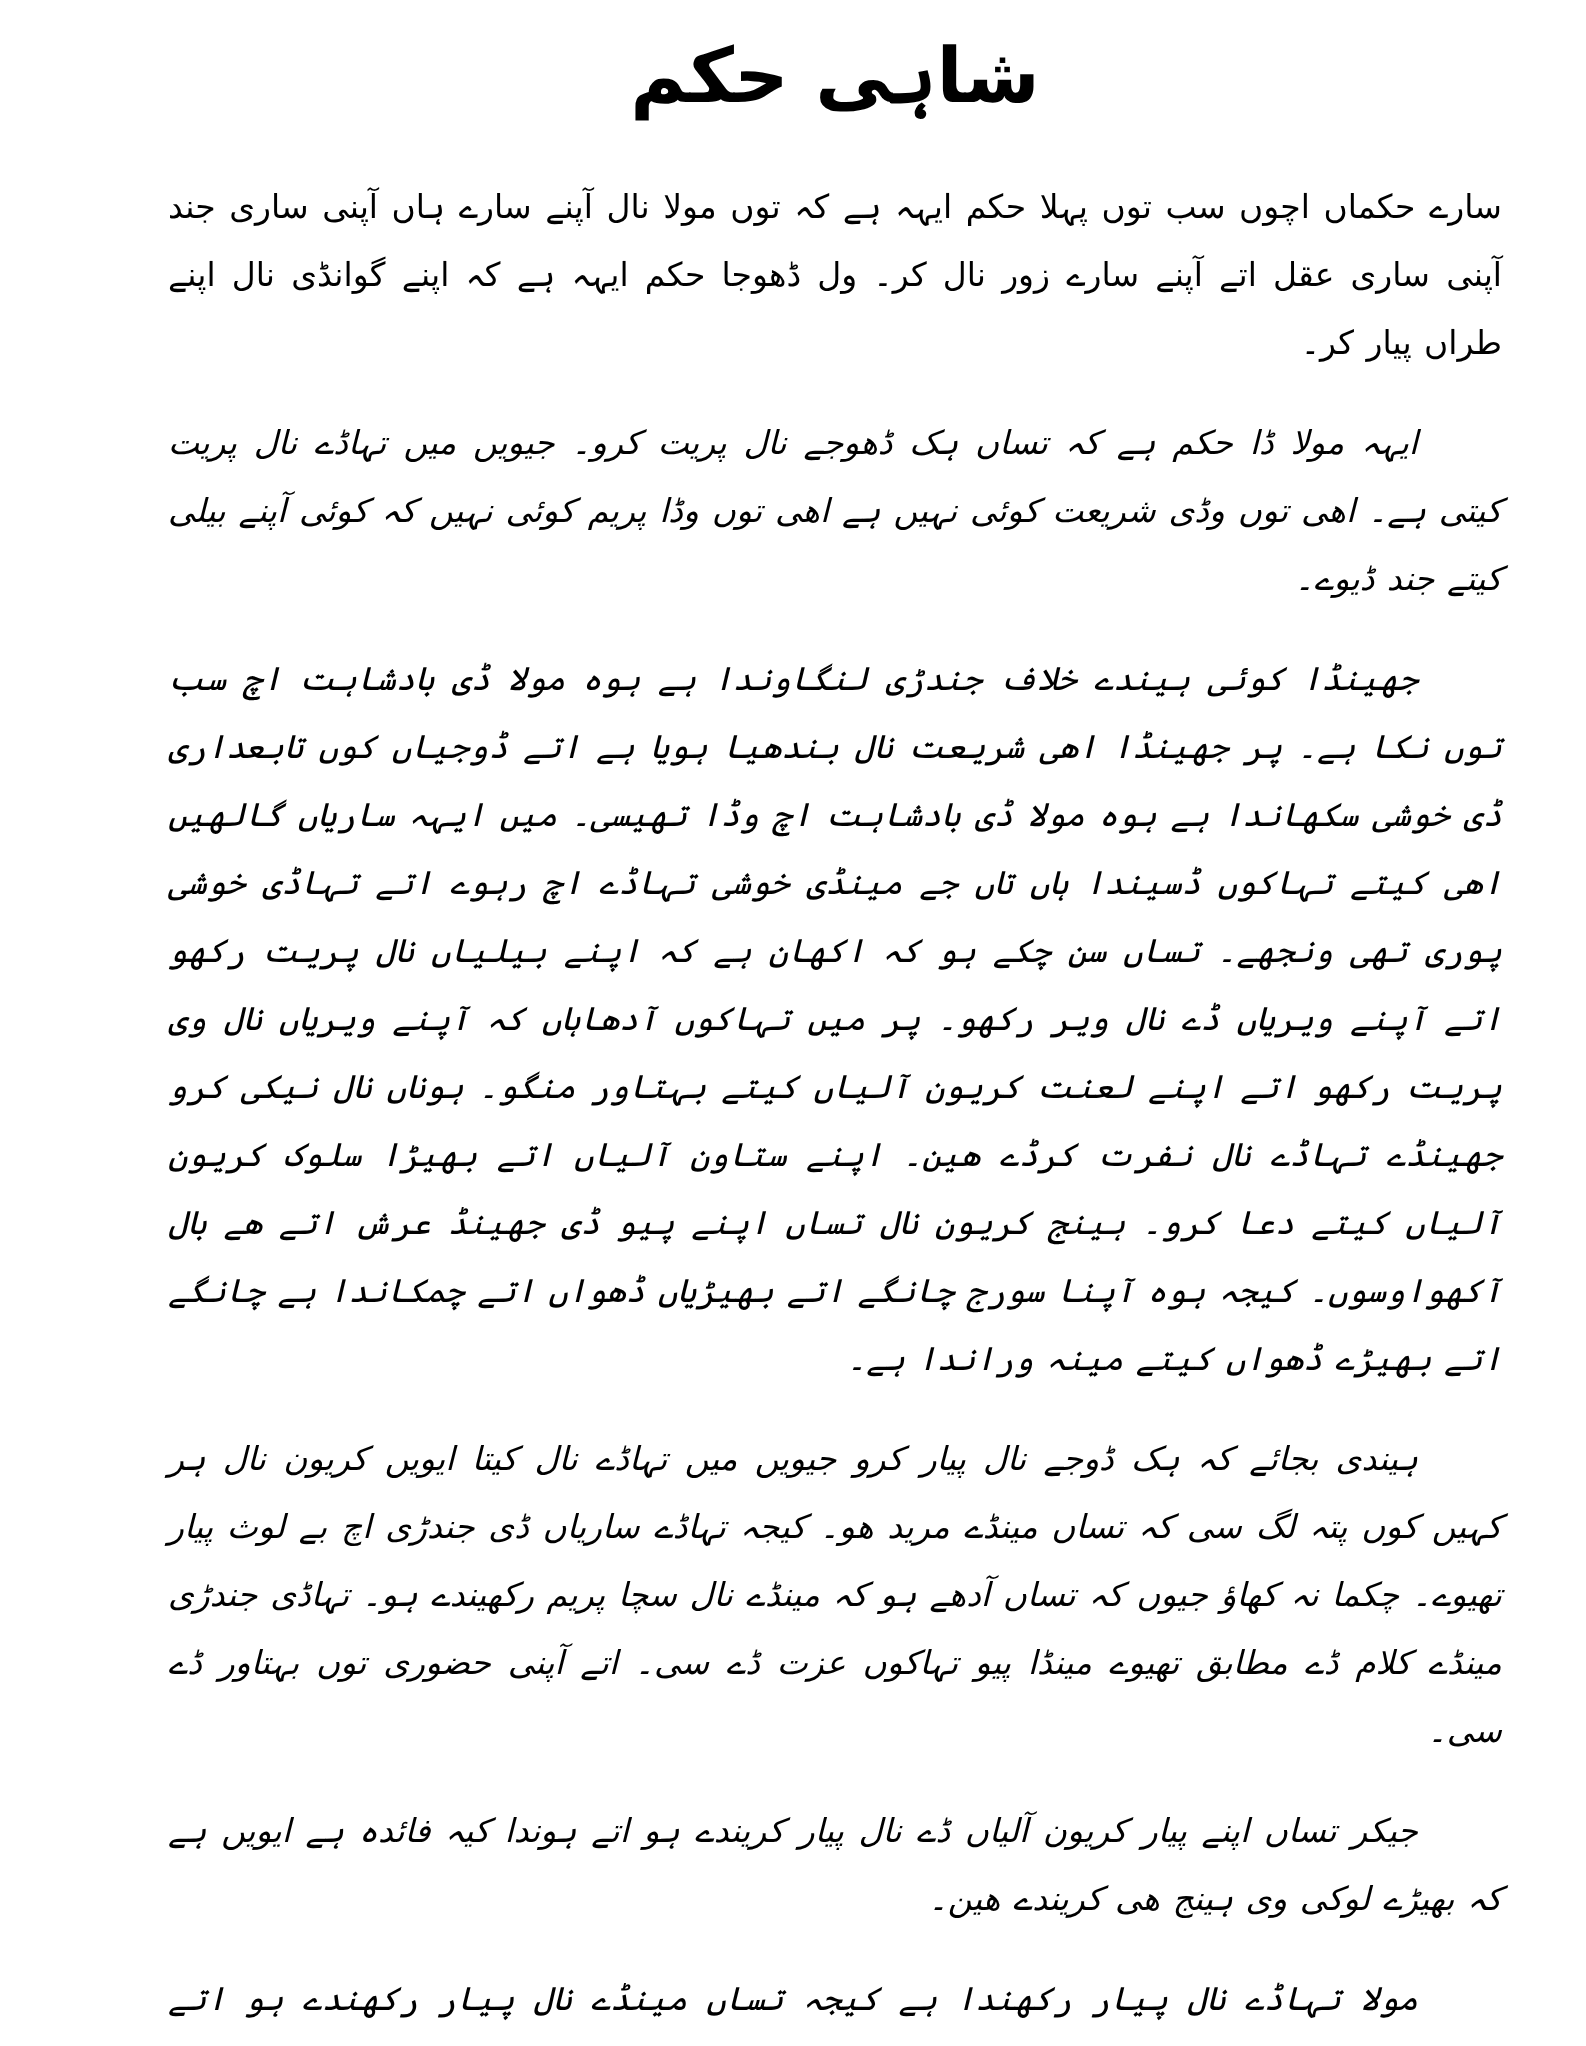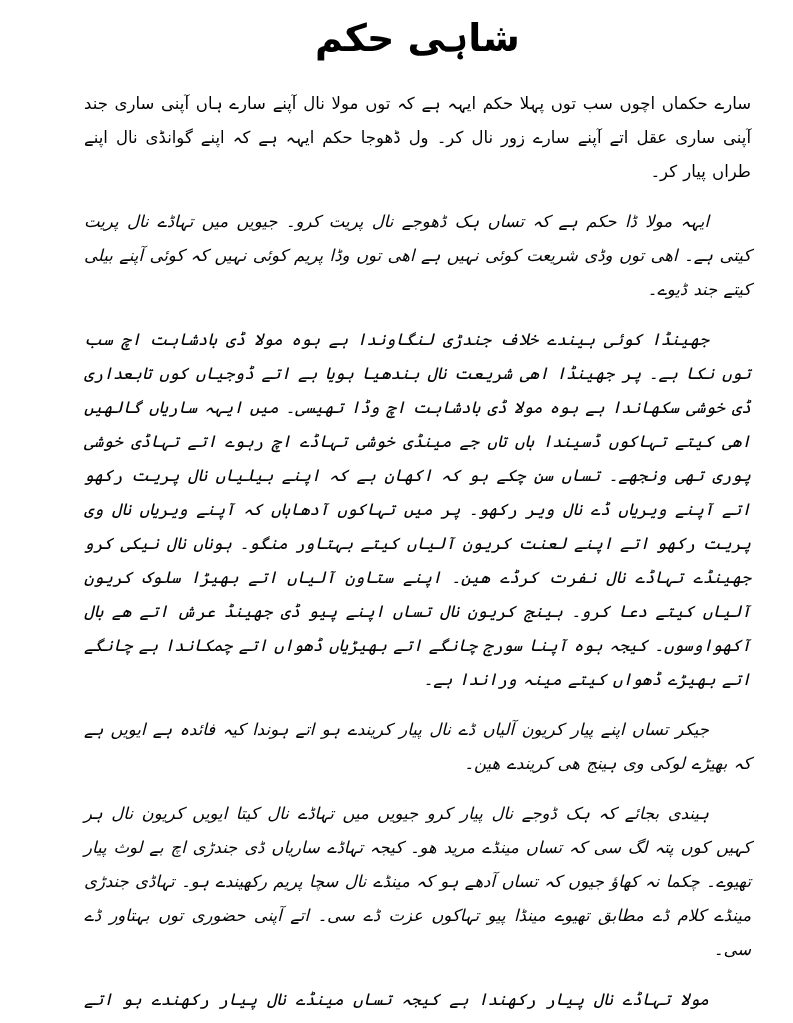--- a/index.html
+++ b/index.html
@@ -48,22 +48,22 @@
 <div class="page">
   <h1 class="doc-title">شاہی حکم</h1>
 
   <div class="doc-body">
     <p>سارے حکماں اچوں سب توں پہلا حکم ایہہ ہے کہ توں مولا نال آپنے سارے ہاں آپنی ساری جند آپنی ساری عقل اتے آپنے سارے زور نال کر۔ ول ڈھوجا حکم ایہہ ہے کہ اپنے گوانڈی نال اپنے طراں پیار کر۔</p>
 
     <p class="indent">ایہہ مولا ڈا حکم ہے کہ تساں ہک ڈھوجے نال پریت کرو۔ جیویں میں تہاڈے نال پریت کیتی ہے۔ اھی توں وڈی شریعت کوئی نہیں ہے اھی توں وڈا پریم کوئی نہیں کہ کوئی آپنے بیلی کیتے جند ڈیوے۔</p>
 
     <p class="indent">جھینڈا کوئی ہیندے خلاف جندڑی لنگاوندا ہے ہوہ مولا ڈی بادشاہت اچ سب توں نکا ہے۔ پر جھینڈا اھی شریعت نال بندھیا ہویا ہے اتے ڈوجیاں کوں تابعداری ڈی خوشی سکھاندا ہے ہوہ مولا ڈی بادشاہت اچ وڈا تھیسی۔ میں ایہہ ساریاں گالھیں اھی کیتے تہاکوں ڈسیندا ہاں تاں جے مینڈی خوشی تہاڈے اچ رہوے اتے تہاڈی خوشی پوری تھی ونجھے۔ تساں سن چکے ہو کہ اکھان ہے کہ اپنے بیلیاں نال پریت رکھو اتے آپنے ویریاں ڈے نال ویر رکھو۔ پر میں تہاکوں آدھاہاں کہ آپنے ویریاں نال وی پریت رکھو اتے اپنے لعنت کریون آلیاں کیتے بہتاور منگو۔ ہوناں نال نیکی کرو جھینڈے تہاڈے نال نفرت کرڈے ھین۔ اپنے ستاون آلیاں اتے بھیڑا سلوک کریون آلیاں کیتے دعا کرو۔ ہینج کریون نال تساں اپنے پیو ڈی جھینڈ عرش اتے ھے بال آکھواوسوں۔ کیجہ ہوہ آپنا سورج چانگے اتے بھیڑیاں ڈھواں اتے چمکاندا ہے چانگے اتے بھیڑے ڈھواں کیتے مینہ وراندا ہے۔</p>
 
+    <p class="indent">ہیندی بجائے کہ ہک ڈوجے نال پیار کرو جیویں میں تہاڈے نال کیتا ایویں کریون نال ہر کہیں کوں پتہ لگ سی کہ تساں مینڈے مرید ھو۔ کیجہ تہاڈے ساریاں ڈی جندڑی اچ بے لوث پیار تھیوے۔ چکما نہ کھاؤ جیوں کہ تساں آدھے ہو کہ مینڈے نال سچا پریم رکھیندے ہو۔ تہاڈی جندڑی مینڈے کلام ڈے مطابق تھیوے مینڈا پیو تہاکوں عزت ڈے سی۔ اتے آپنی حضوری توں بہتاور ڈے سی۔</p>
+
     <p class="indent">جیکر تساں اپنے پیار کریون آلیاں ڈے نال پیار کریندے ہو اتے ہوندا کیہ فائدہ ہے ایویں ہے کہ بھیڑے لوکی وی ہینج ھی کریندے ھین۔</p>
-
-    <p class="indent">ہیندی بجائے کہ ہک ڈوجے نال پیار کرو جیویں میں تہاڈے نال کیتا ایویں کریون نال ہر کہیں کوں پتہ لگ سی کہ تساں مینڈے مرید ھو۔ کیجہ تہاڈے ساریاں ڈی جندڑی اچ بے لوث پیار تھیوے۔ چکما نہ کھاؤ جیوں کہ تساں آدھے ہو کہ مینڈے نال سچا پریم رکھیندے ہو۔ تہاڈی جندڑی مینڈے کلام ڈے مطابق تھیوے مینڈا پیو تہاکوں عزت ڈے سی۔ اتے آپنی حضوری توں بہتاور ڈے سی۔</p>
 
 
     <p class="indent">مولا تہاڈے نال پیار رکھندا ہے کیجہ تساں مینڈے نال پیار رکھندے ہو اتے دھرم رکھیندے ہو کہ میں ہوندا پوتر ہاں۔ اھی جانکاری ڈی مشق کرو۔ مینڈے کلام کوں ہاں اچ رکھو اتے مینڈے گھدے اچ رہو تے جیوندے رہو جی طراں میں اپنے پیو ڈی شریعت کوں پورا کر ڈاہاں۔ ہینج کر کے میں ہوندے پیار اچ بندھیا ہویاں ہاں۔</p>
 
     <p class="indent">ہک وری ہک بندہ یروشلم توں یریحو ول ویندا پیا ہائی راہ خطرناک ہائی اتے چوراں نال بھریا ہویا ہائی۔ ہوناں بھیڑیاں لوکاں نے ہوندے اوتے حملہ کیتا اتے ہوندا مال اتے لیڑے لٹ گھدے اتے ہوکوں ادھ مویا کر کے بھج گئے۔ ساریاں توں پہلاں ہک ہیکل ڈا</p>
   </div>
 </div>
 
 </body></html>

